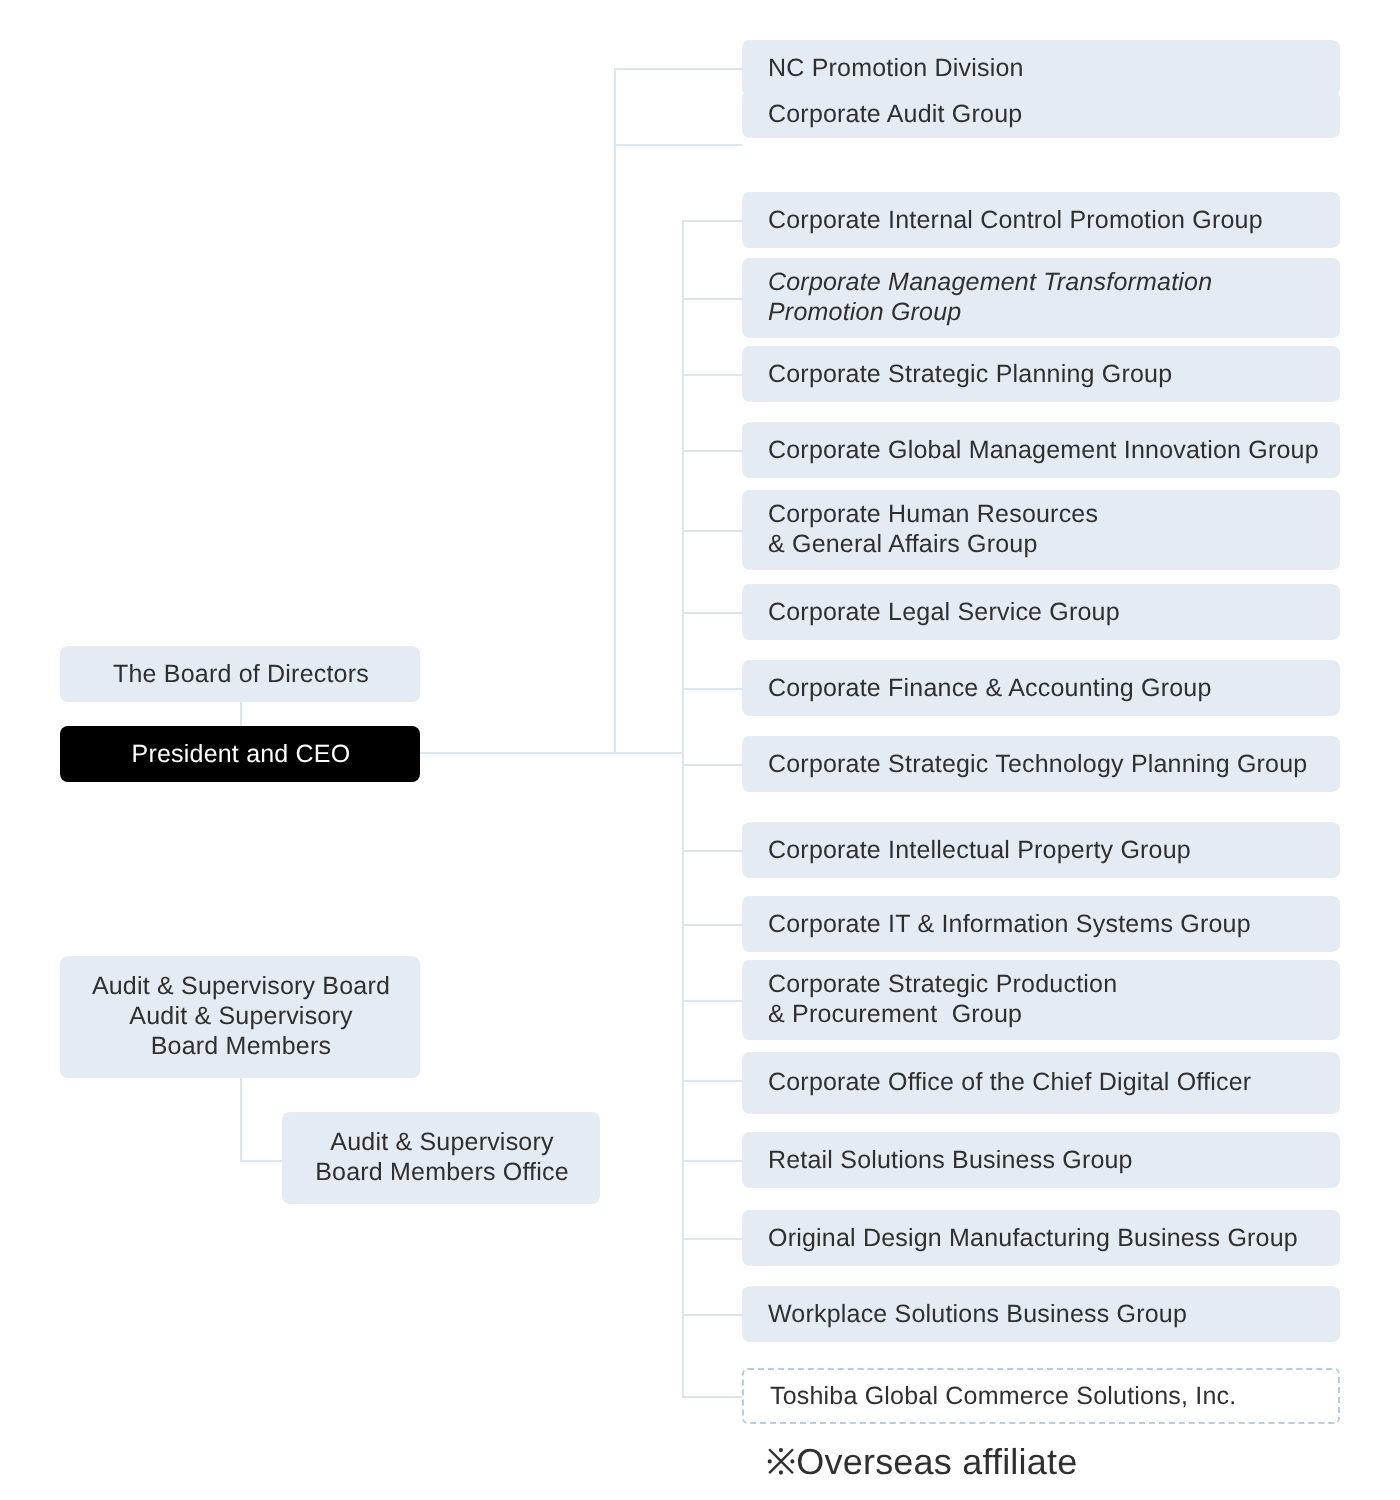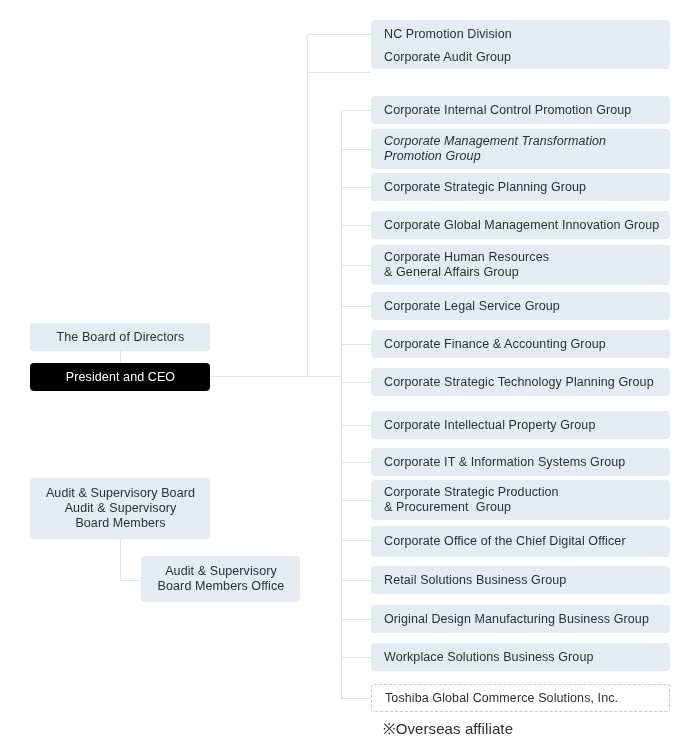--- a/index.html
+++ b/index.html
@@ -57,21 +57,21 @@
   .ln-h, .ln-v {
     position: absolute;
     background: #dde5ec;
   }
   .ln-h { height: 1px; }
   .ln-v { width: 1px; }
 
   
   .footnote {
     position: absolute;
-    font-size: 15px;
+    font-size: 18px;
     color: #2f2f2f;
     white-space: pre;
     letter-spacing: 0.1px;
   }
 </style>
 </head>
 <body>
 
 <div id="chart">
 

